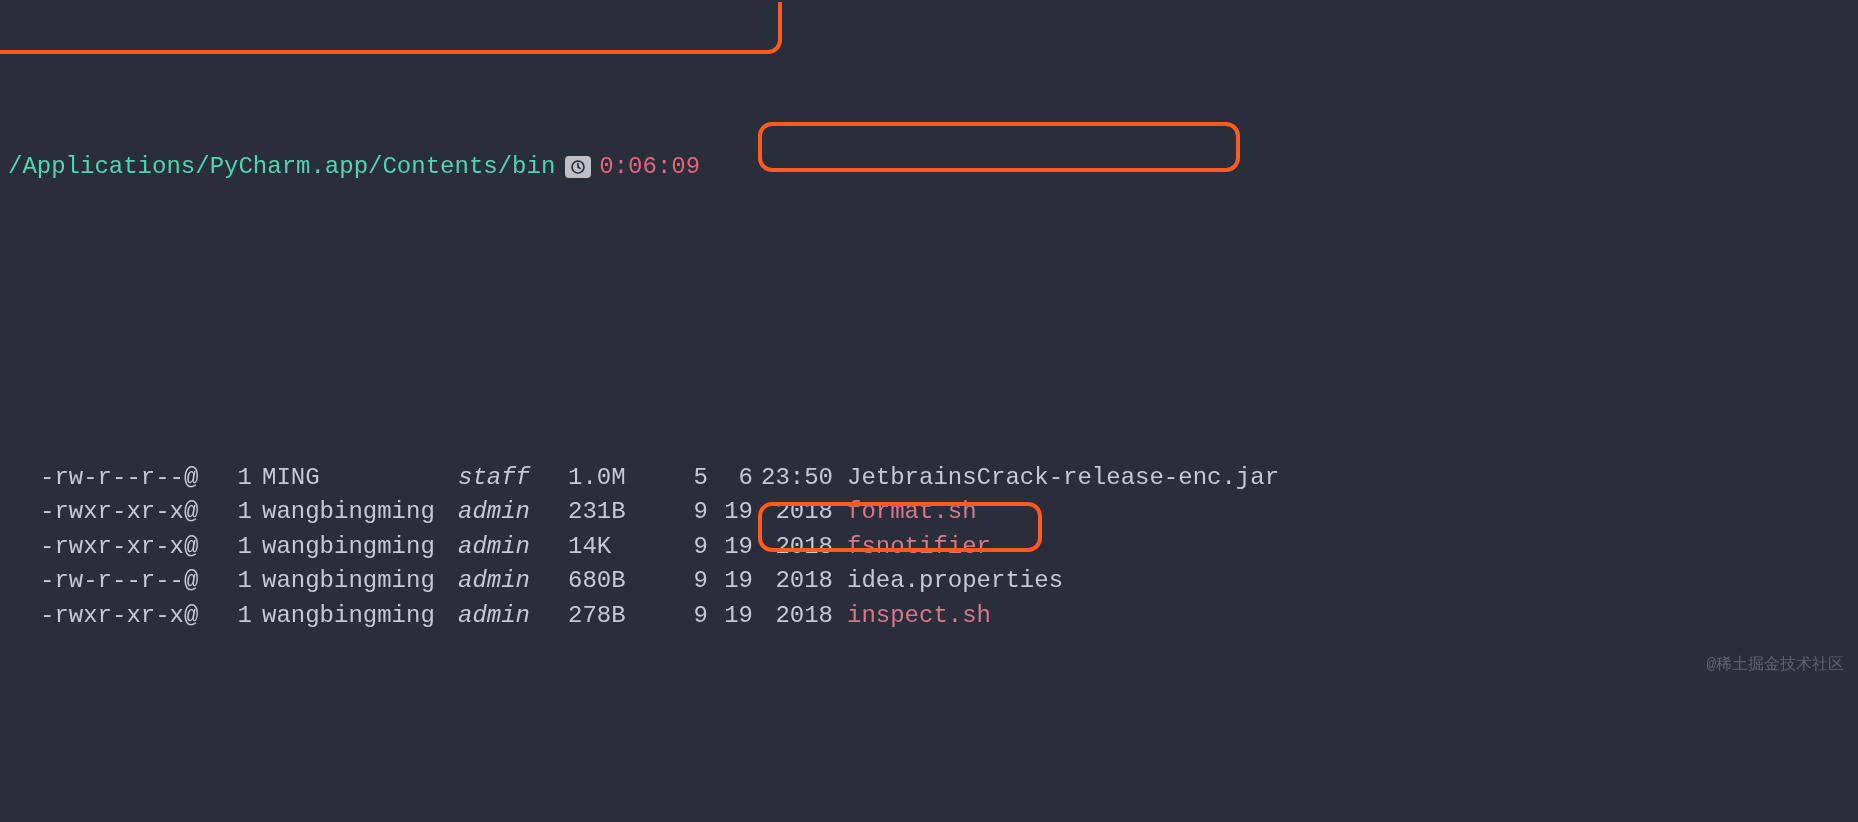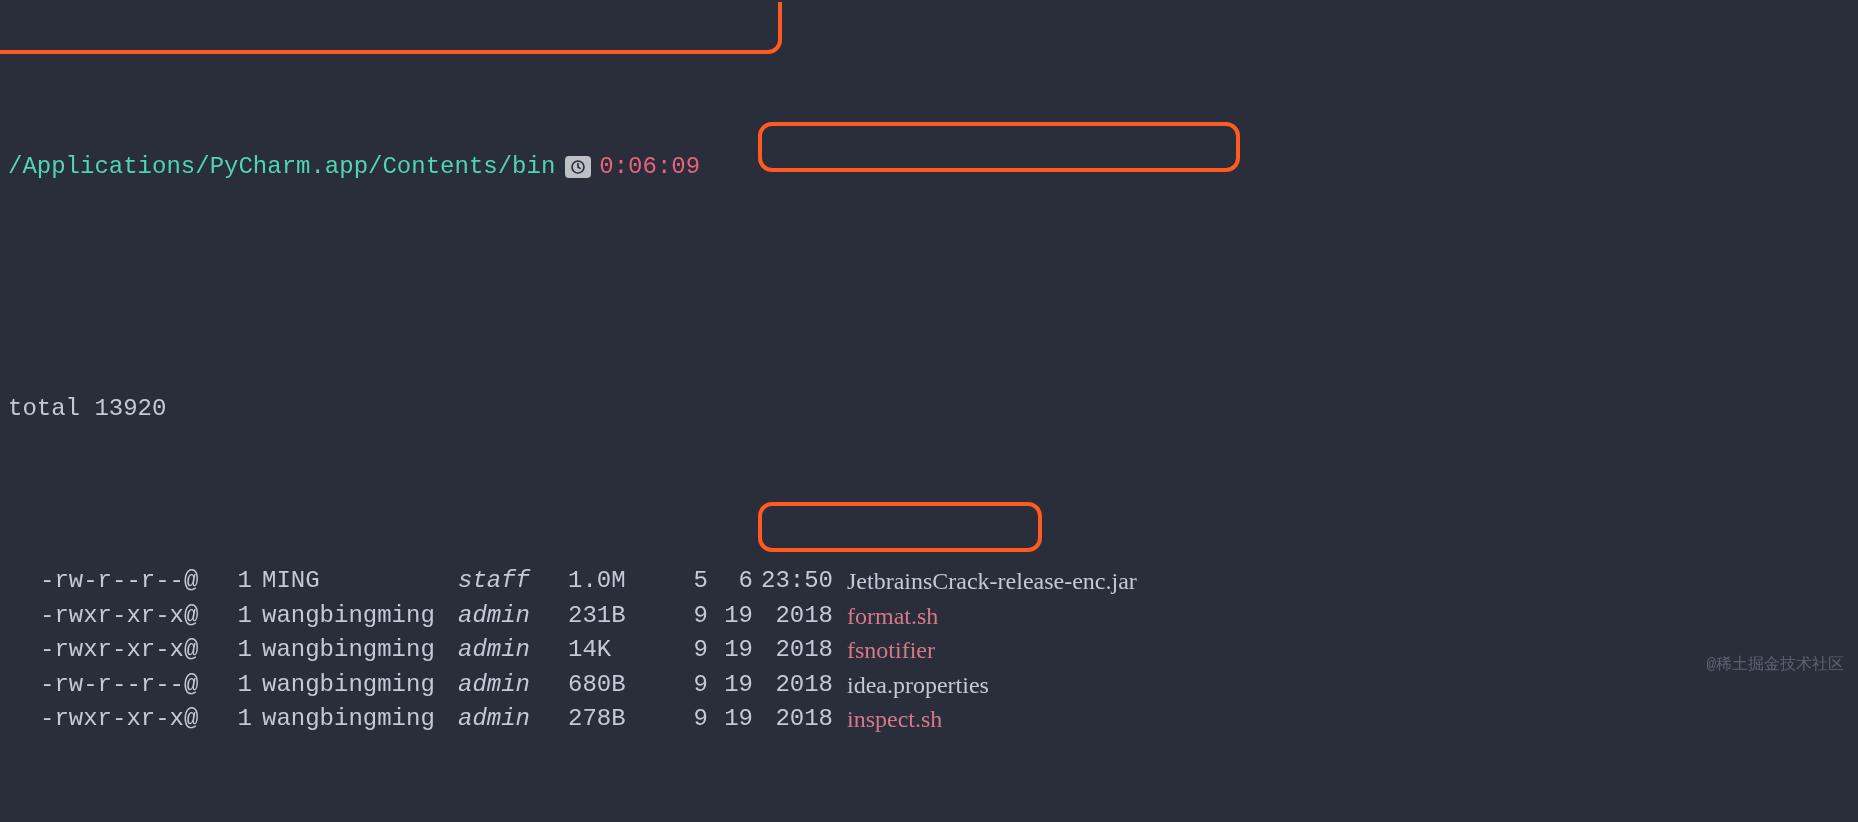--- a/index.html
+++ b/index.html
@@ -38,21 +38,21 @@
   .listing { }
   .row { display: flex; flex-direction: row; white-space: pre; margin-left: 32px; }
   .col-perm  { width: 190px; }
   .col-links { width: 28px;  text-align: right; padding-right: 6px;}
   .col-owner { width: 200px; padding-left:4px;}
   .col-group { width: 110px; font-style: italic; }
   .col-size  { width: 90px;  text-align: left; }
   .col-month { width: 50px;  text-align: right; }
   .col-day   { width: 45px;  text-align: right; }
   .col-time  { width: 90px;  text-align: right; padding-right: 10px;}
-  .col-name  { flex: 1; padding-left: 4px; font-family: Liberation Serif, serif; }
+  .col-name  { flex: 1; padding-left: 4px; }
 
   .fg-normal { color: #c5c8d6; }
   .fg-exec   { color: #d6788a; }
 
   .highlight-box {
     position: absolute;
     border: 4px solid #ff5a1f;
     border-radius: 14px;
     pointer-events: none;
   }
@@ -90,21 +90,20 @@
             <circle cx="12" cy="12" r="9" fill="none" stroke="#2a2d3a" stroke-width="2.5"></circle>
             <path d="M12 7v5l3 2" stroke="#2a2d3a" stroke-width="2.5" fill="none" stroke-linecap="round"></path>
           </svg>
       </span>
       <span class="clock-time">0:06:09</span>
     </div>
 
     
 
     
-    <div class="total-line">total 13920</div>
 
     
     <div class="listing" id="listing"><div class="row"><span class="col-perm">-rw-r--r--@</span><span class="col-links">1</span><span class="col-owner">MING</span><span class="col-group">staff</span><span class="col-size">1.0M</span><span class="col-month">5</span><span class="col-day">6</span><span class="col-time">23:50</span><span class="col-name"><span class="fg-normal">JetbrainsCrack-release-enc.jar</span></span></div><div class="row"><span class="col-perm">-rwxr-xr-x@</span><span class="col-links">1</span><span class="col-owner">wangbingming</span><span class="col-group">admin</span><span class="col-size">231B</span><span class="col-month">9</span><span class="col-day">19</span><span class="col-time">2018</span><span class="col-name"><span class="fg-exec">format.sh</span></span></div><div class="row"><span class="col-perm">-rwxr-xr-x@</span><span class="col-links">1</span><span class="col-owner">wangbingming</span><span class="col-group">admin</span><span class="col-size">14K</span><span class="col-month">9</span><span class="col-day">19</span><span class="col-time">2018</span><span class="col-name"><span class="fg-exec">fsnotifier</span></span></div><div class="row"><span class="col-perm">-rw-r--r--@</span><span class="col-links">1</span><span class="col-owner">wangbingming</span><span class="col-group">admin</span><span class="col-size">680B</span><span class="col-month">9</span><span class="col-day">19</span><span class="col-time">2018</span><span class="col-name"><span class="fg-normal">idea.properties</span></span></div><div class="row"><span class="col-perm">-rwxr-xr-x@</span><span class="col-links">1</span><span class="col-owner">wangbingming</span><span class="col-group">admin</span><span class="col-size">278B</span><span class="col-month">9</span><span class="col-day">19</span><span class="col-time">2018</span><span class="col-name"><span class="fg-exec">inspect.sh</span></span></div></div>
 
     
 
     
     
 
     

